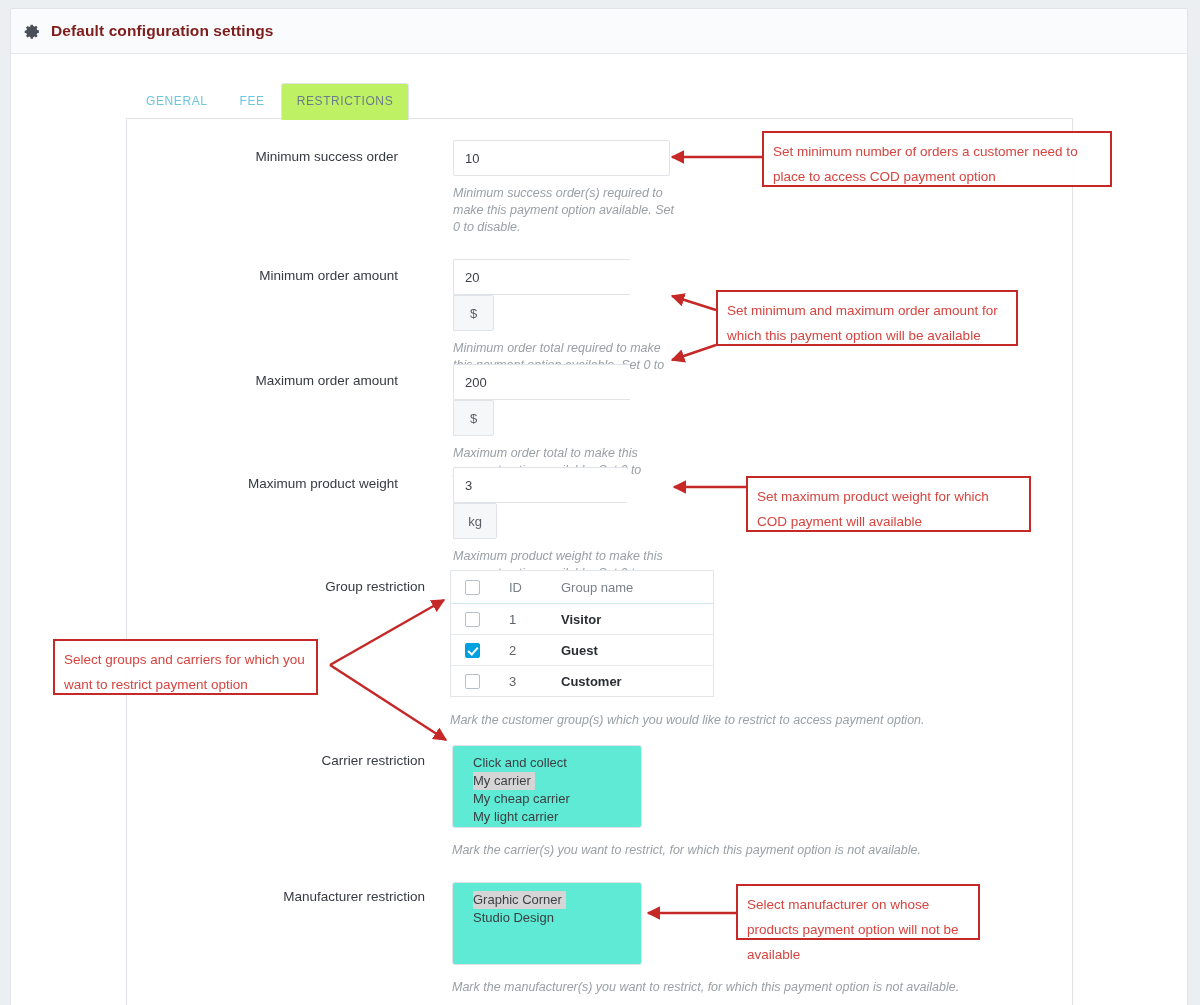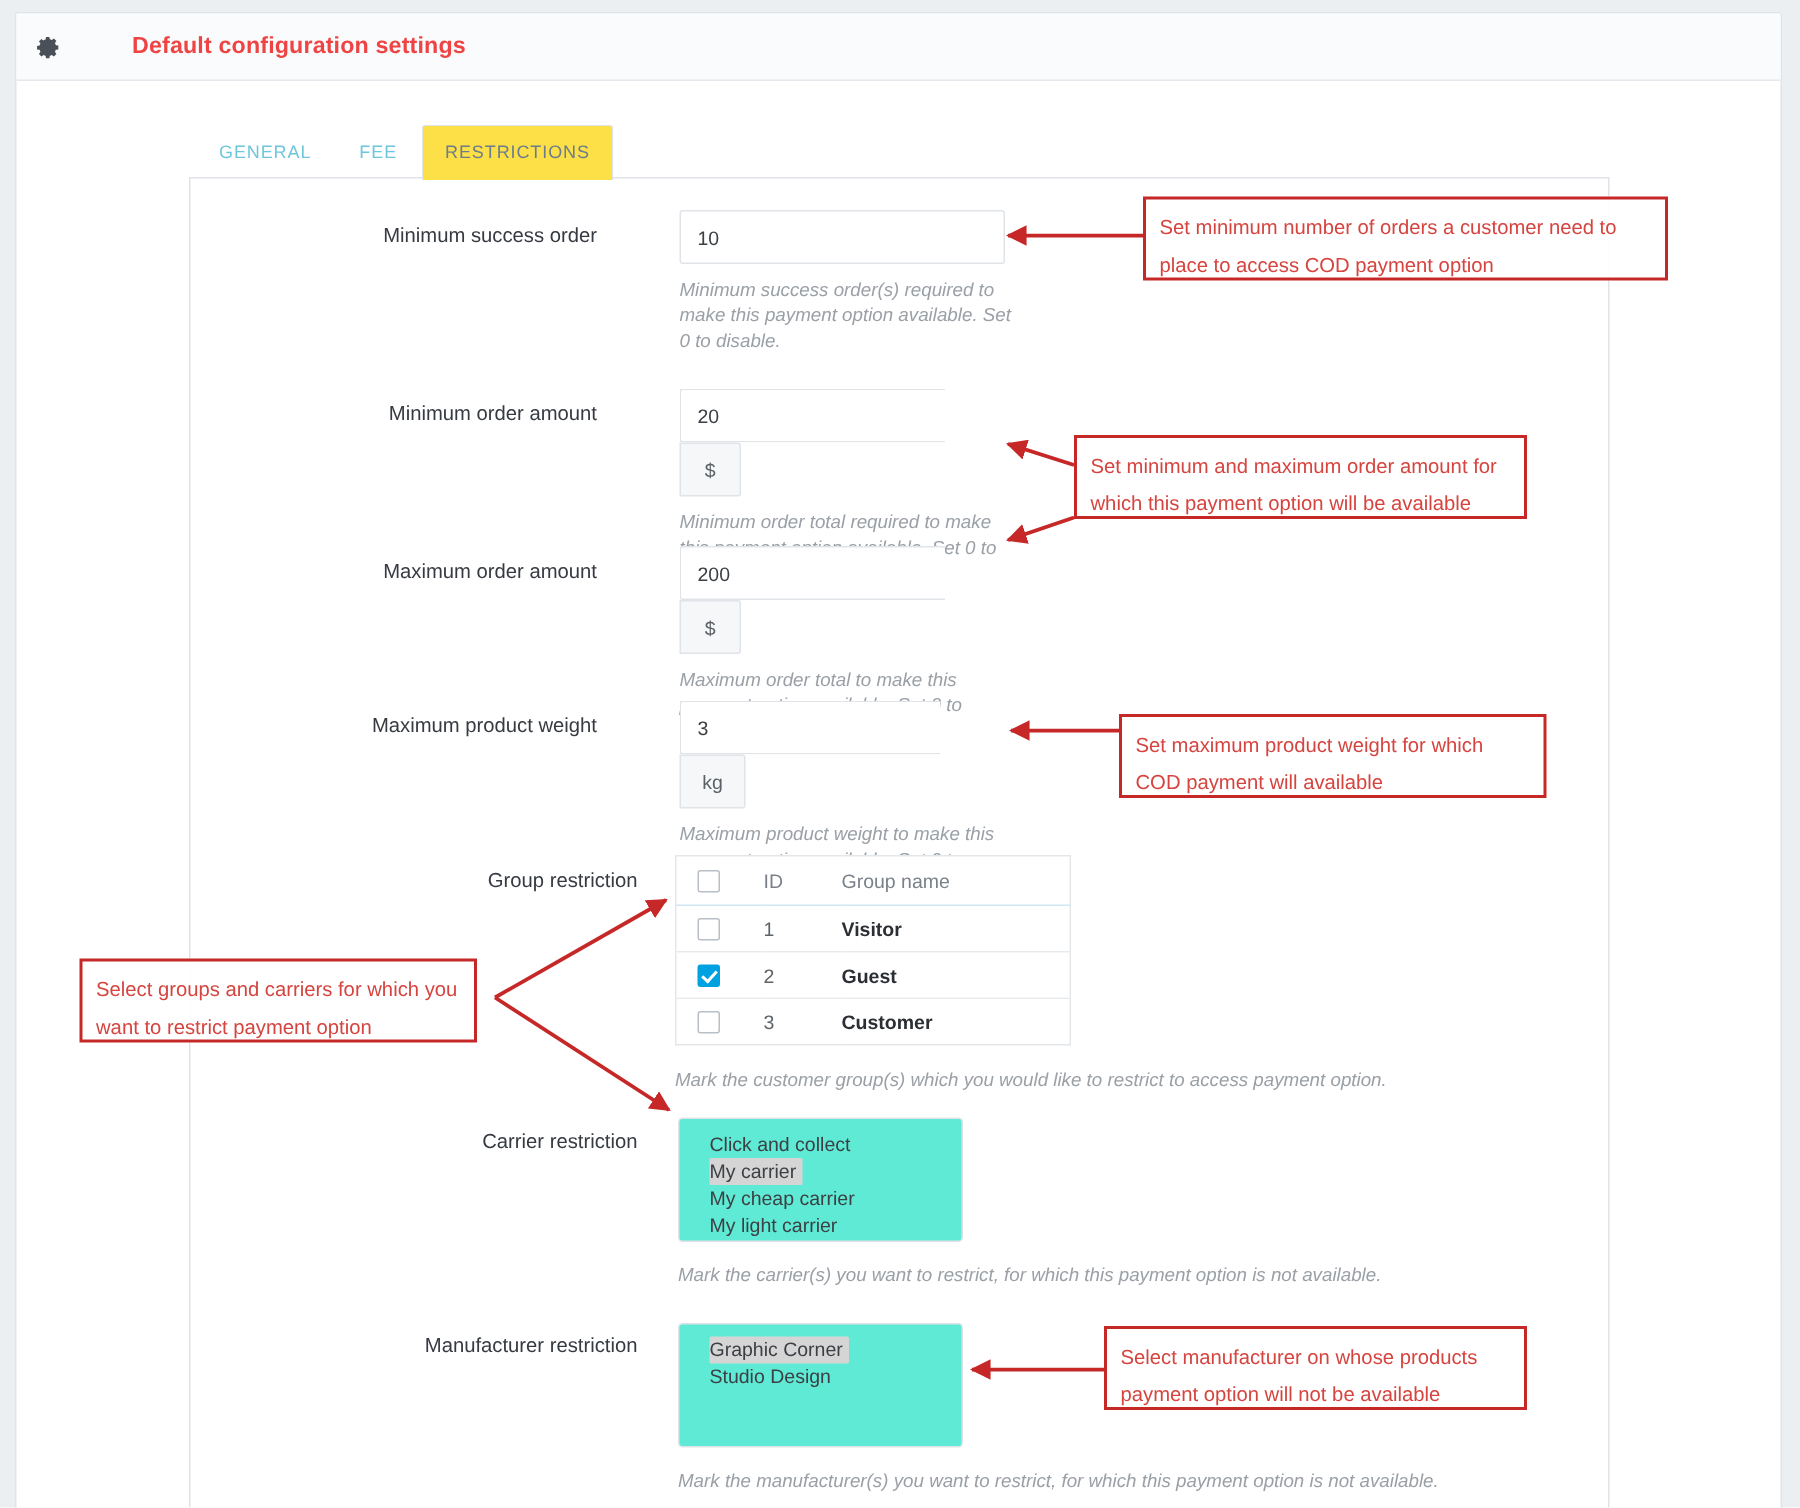--- a/index.html
+++ b/index.html
@@ -42,23 +42,22 @@
   .gear-icon {
     width: 17px;
     height: 17px;
     margin-right: 10px;
     flex: 0 0 auto;
     display: block;
   }
   .panel-title {
     font-size: 15.5px;
     font-weight: bold;
-    color: #ef4444;
+    color: #7f1d1d;
     letter-spacing: .1px;
-    margin-left: 37px;
   }
 
   
   .tabs-wrap {
     position: absolute;
     left: 116px;
     top: 82px;
     width: 960px;
   }
   .tabs {
@@ -76,21 +75,21 @@
     box-sizing: border-box;
     border: 1px solid transparent;
     border-bottom: none;
     background: transparent;
     line-height: 16px;
     cursor: pointer;
     white-space: nowrap;
   }
   .tab.active {
     color: #6c7c8b;
-    background: #fde047;
+    background: #bef264;
     border-color: #dfe3e8;
     border-top-left-radius: 3px;
     border-top-right-radius: 3px;
     position: relative;
     z-index: 3;
     margin-bottom: -1px;
     padding-bottom: 11px;
   }
 
   
@@ -400,13 +399,13 @@
 </svg>
 
 <div class="callout" style="left:762px; top:131px; width:350px; height:56px;">Set minimum number of orders a customer need to place to access COD payment option</div>
 
 <div class="callout" style="left:716px; top:290px; width:302px; height:56px;">Set minimum and maximum order amount for which this payment option will be available</div>
 
 <div class="callout" style="left:746px; top:458px; width:285px; height:56px;margin-top:18px;">Set maximum product weight for which COD payment will available</div>
 
 <div class="callout" style="left:53px; top:639px; width:265px; height:56px;">Select groups and carriers for which you want to restrict payment option</div>
 
-<div class="callout" style="left:736px; top:884px; width:282px; height:56px;">Select manufacturer on whose products payment option will not be available</div>
+<div class="callout" style="left:736px; top:884px; width:244px; height:56px;">Select manufacturer on whose products payment option will not be available</div>
 
 </body></html>

